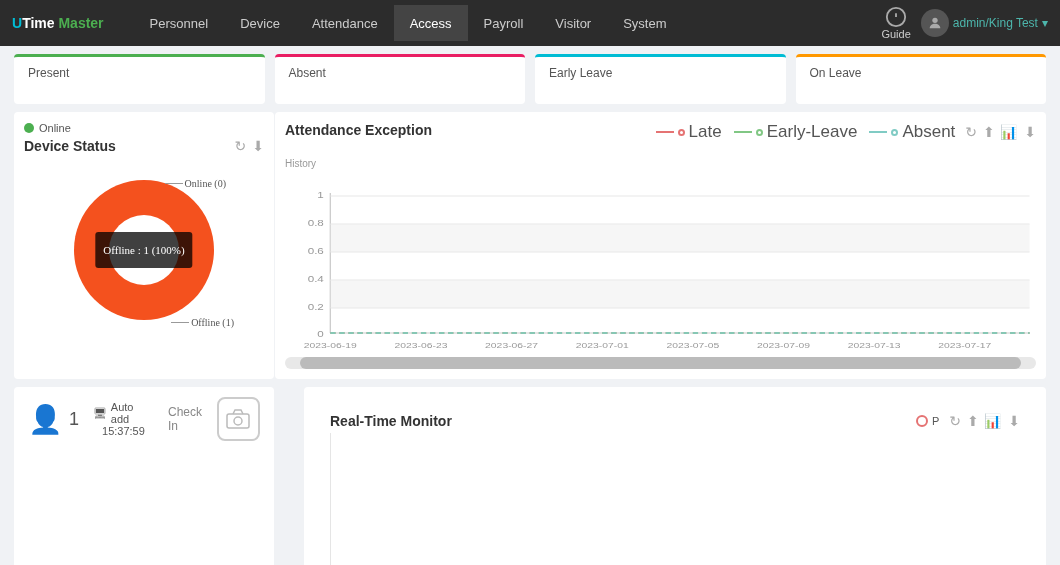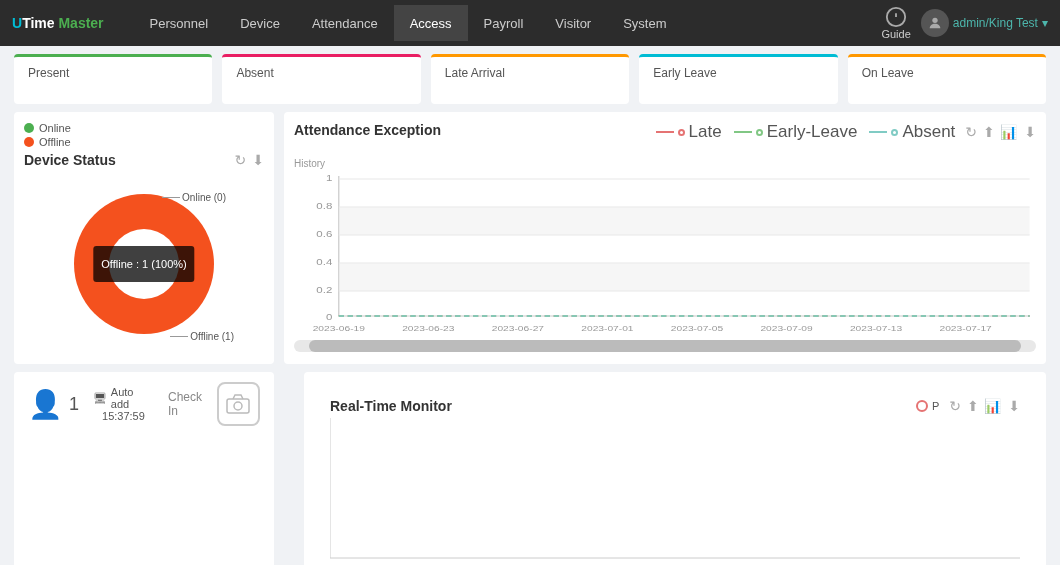--- a/index.html
+++ b/index.html
@@ -83,21 +83,21 @@
     .stat-card.present { border-top-color: #4caf50; }
     .stat-card.absent { border-top-color: #e91e63; }
     .stat-card.late { border-top-color: #ff9800; }
     .stat-card.early-leave { border-top-color: #00bcd4; }
     .stat-card.on-leave { border-top-color: #ff9800; }
     .stat-label { font-size: 12px; color: #555; }
 
     
     .main-row {
       display: flex;
-      gap: 10px;
+      gap: 1px;
       padding: 0 14px 8px;
     }
 
     
     .device-card {
       background: #fff;
       border-radius: 4px;
       padding: 10px;
       width: 260px;
       min-height: 240px;
@@ -121,20 +121,21 @@
     .legend-item { display: flex; align-items: center; gap: 5px; font-size: 11px; color: #555; }
     .legend-dot { width: 10px; height: 10px; border-radius: 50%; }
     .legend-dot.online { background: #4caf50; }
     .legend-dot.offline { background: #f4511e; }
 
     .donut-wrap {
       position: relative;
       width: 180px;
       height: 180px;
       margin: 0 auto;
+      font-family: Liberation Serif, serif;
     }
     .donut-svg { width: 180px; height: 180px; }
     .donut-tooltip {
       position: absolute;
       top: 50%;
       left: 50%;
       transform: translate(-50%, -50%);
       background: rgba(0,0,0,0.75);
       color: #fff;
       font-size: 11px;
@@ -163,21 +164,21 @@
       gap: 12px;
       align-items: center;
     }
     .att-legend-item {
       display: flex;
       align-items: center;
       gap: 4px;
       font-size: 17px;
       color: #555;
     }
-    .history-label { font-size: 10px; color: #999; margin-bottom: 2px; }
+    .history-label { font-size: 10px; color: #999; margin-bottom: 19px; }
     .chart-area {
       position: relative;
       width: 100%;
       height: 165px;
     }
     .chart-svg { width: 100%; height: 100%; }
 
     
     .bottom-row {
       display: flex;
@@ -263,36 +264,31 @@
       </div>
       <span>admin/King Test</span>
       <span>▾</span>
     </div>
   </div>
 </nav>
 
 <div class="stats-row" id="stats-row">
     <div class="stat-card present"><span class="stat-label">Present</span></div>
     <div class="stat-card absent"><span class="stat-label">Absent</span></div>
-    <div class="stat-card late"><span class="stat-label">Late Arrival</span></div>
     <div class="stat-card early-leave"><span class="stat-label">Early Leave</span></div>
     <div class="stat-card on-leave"><span class="stat-label">On Leave</span></div>
   </div>
 
 <div class="main-row">
 
   <div class="device-card">
     <div class="legend">
       <div class="legend-item">
         <div class="legend-dot online"></div>
         <span>Online</span>
-      </div>
-      <div class="legend-item">
-        <div class="legend-dot offline"></div>
-        <span>Offline</span>
       </div>
     </div>
     <div class="card-header">
       <span class="card-title">Device Status</span>
       <div class="card-actions">
         <span class="card-action-btn">↻</span>
         <span class="card-action-btn">⬇</span>
       </div>
     </div>
 

